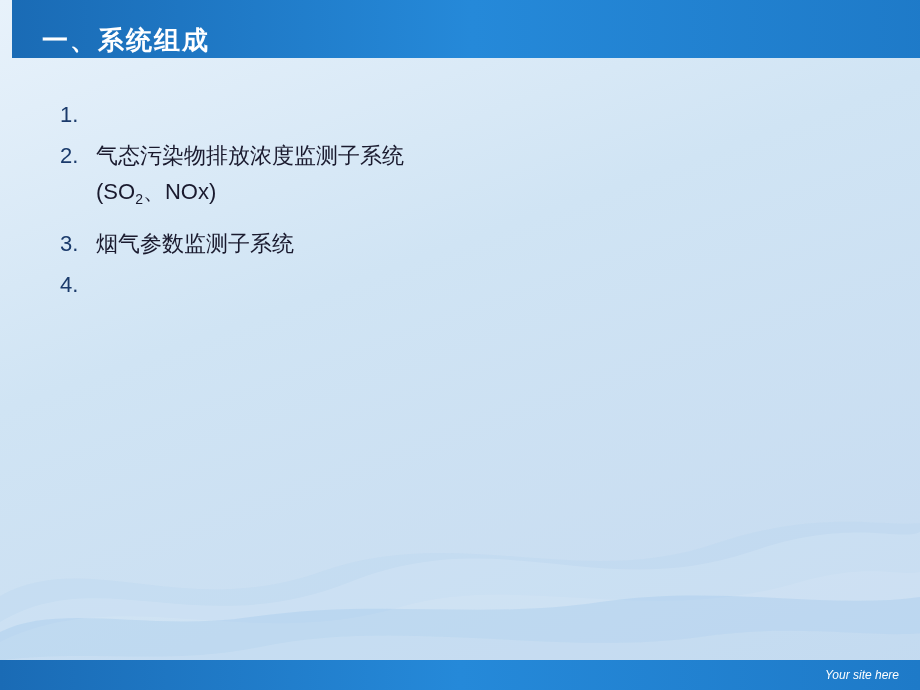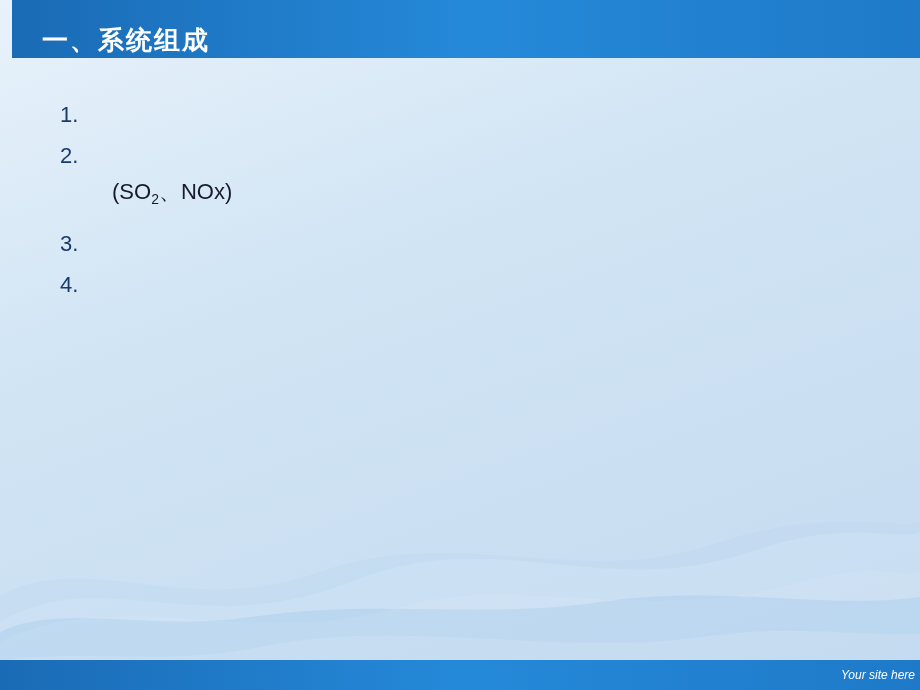--- a/index.html
+++ b/index.html
@@ -50,21 +50,21 @@
     .bottom-bar {
       position: absolute;
       bottom: 0;
       left: 0;
       width: 100%;
       height: 30px;
       background: linear-gradient(90deg, #1a6bb5 0%, #2589d9 50%, #1e7ac8 100%);
       display: flex;
       align-items: center;
       justify-content: flex-end;
-      padding-right: 5px;
+      padding-right: 21px;
       z-index: 10;
     }
 
     .site-label {
       color: #ffffff;
       font-size: 12px;
       font-style: italic;
     }
 
     
@@ -104,21 +104,21 @@
       font-weight: normal;
       min-width: 30px;
     }
 
     .list-text {
       font-size: 22px;
       color: #1a1a2e;
     }
 
     .list-sub {
-      margin-left: 52px;
+      margin-left: 36px;
       font-size: 22px;
       color: #1a1a2e;
       line-height: 1.6;
       margin-top: 2px;
       margin-bottom: 8px;
     }
 
     sub {
       font-size: 14px;
       vertical-align: sub;
@@ -156,27 +156,29 @@
 
       <li class="list-item">
         <div class="list-item-main">
           <span class="list-number">1.</span>
         </div>
       </li>
 
       <li class="list-item">
         <div class="list-item-main">
           <span class="list-number">2.</span>
+          <span class="list-text">气态污染物排放浓度监测子系统</span>
         </div>
         <div class="list-sub">(SO<sub>2</sub>、NOx)</div>
       </li>
 
       <li class="list-item">
         <div class="list-item-main">
           <span class="list-number">3.</span>
+          <span class="list-text">烟气参数监测子系统</span>
         </div>
       </li>
 
       <li class="list-item">
         <div class="list-item-main">
           <span class="list-number">4.</span>
         </div>
       </li>
 
     </ul>

